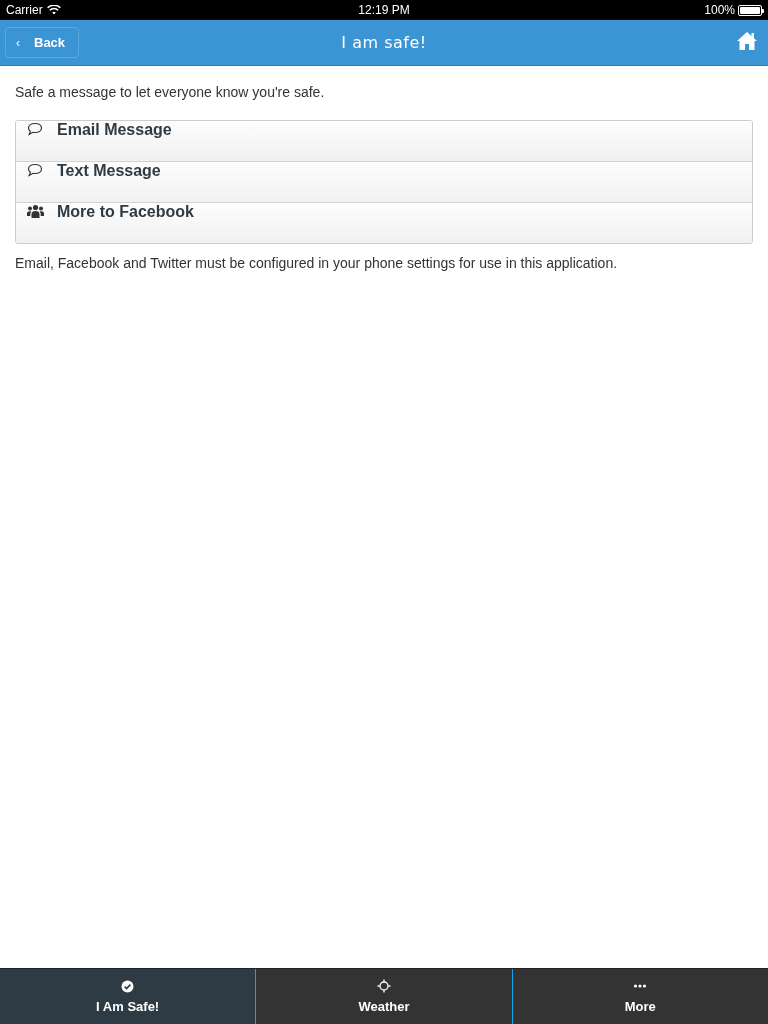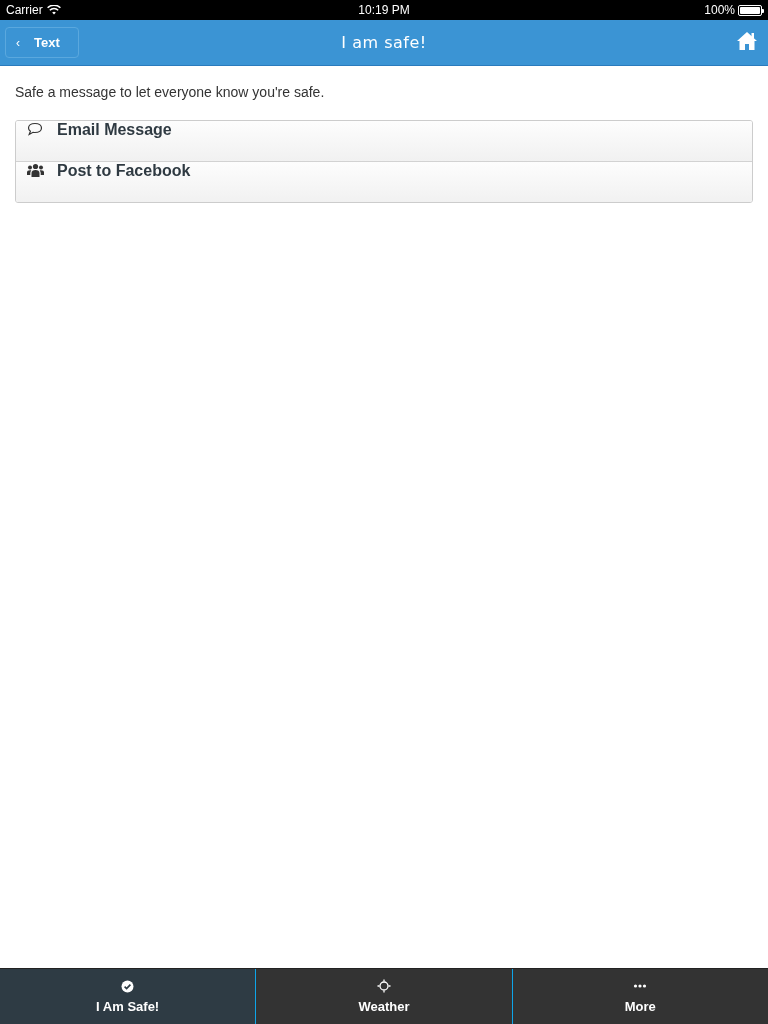--- a/index.html
+++ b/index.html
@@ -63,33 +63,33 @@
 
 <div class="status-bar">
   <div class="status-left">
     <span>Carrier</span>
     <svg width="14" height="10" viewBox="0 0 14 10">
       <path d="M7 9.5 L5.2 7.6 A2.6 2.6 0 0 1 8.8 7.6 Z" fill="#fff"></path>
       <path d="M2.8 5.2 A6 6 0 0 1 11.2 5.2" stroke="#fff" stroke-width="1.5" fill="none"></path>
       <path d="M0.6 2.8 A9 9 0 0 1 13.4 2.8" stroke="#fff" stroke-width="1.5" fill="none"></path>
     </svg>
   </div>
-  <div class="status-center">10:19 PM</div>
+  <div class="status-center">12:19 PM</div>
   <div class="status-right">
     <span>100%</span>
     <div class="battery">
         <div class="battery-fill"></div>
       </div>
   </div>
 </div>
 
 <div class="header">
   <div class="back-button">
     <span class="back-chevron">‹</span>
-    <span>Text</span>
+    <span>Back</span>
   </div>
   <div class="header-title">I am safe!</div>
   <div class="home-button">
     <svg width="22" height="22" viewBox="0 0 22 22">
       <path d="M11 2 L1 11 L3.5 11 L3.5 20 L9 20 L9 14 L13 14 L13 20 L18.5 20 L18.5 11 L21 11 Z" fill="#fff"></path>
       <rect x="15.5" y="3" width="2.5" height="5" fill="#fff"></rect>
     </svg>
   </div>
 </div>
 
@@ -100,33 +100,42 @@
     <div class="list-item">
       <span class="list-icon">
         <svg width="16" height="14" viewBox="0 0 16 14">
             <path d="M8 1.5 C12 1.5 14.5 3.5 14.5 6 C14.5 8.5 12 10.5 8 10.5 C7.2 10.5 6.6 10.4 6 10.3 L2.2 12.5 L3.4 9.3 C2.2 8.4 1.5 7.3 1.5 6 C1.5 3.5 4 1.5 8 1.5 Z" fill="none" stroke="#333" stroke-width="1.2"></path>
           </svg>
       </span>
       <span class="list-label">Email Message</span>
     </div>
     <div class="list-item">
       <span class="list-icon">
+        <svg width="16" height="14" viewBox="0 0 16 14">
+            <path d="M8 1.5 C12 1.5 14.5 3.5 14.5 6 C14.5 8.5 12 10.5 8 10.5 C7.2 10.5 6.6 10.4 6 10.3 L2.2 12.5 L3.4 9.3 C2.2 8.4 1.5 7.3 1.5 6 C1.5 3.5 4 1.5 8 1.5 Z" fill="none" stroke="#333" stroke-width="1.2"></path>
+          </svg>
+      </span>
+      <span class="list-label">Text Message</span>
+    </div>
+    <div class="list-item">
+      <span class="list-icon">
         <svg width="17" height="15" viewBox="0 0 17 15">
           <circle cx="8.5" cy="3.5" r="2.6" fill="#333"></circle>
           <circle cx="3" cy="4.5" r="2" fill="#333"></circle>
           <circle cx="14" cy="4.5" r="2" fill="#333"></circle>
           <path d="M4.5 14 L4.5 10 C4.5 8 6 7 8.5 7 C11 7 12.5 8 12.5 10 L12.5 14 Z" fill="#333"></path>
           <path d="M0 12 L0 9.5 C0 8 1 7.2 3 7.2 C3.6 7.2 4 7.3 4.3 7.4 C3.6 8.1 3.3 9 3.3 10 L3.3 12 Z" fill="#333"></path>
           <path d="M17 12 L17 9.5 C17 8 16 7.2 14 7.2 C13.4 7.2 13 7.3 12.7 7.4 C13.4 8.1 13.7 9 13.7 10 L13.7 12 Z" fill="#333"></path>
         </svg>
       </span>
-      <span class="list-label">Post to Facebook</span>
+      <span class="list-label">More to Facebook</span>
     </div>
   </div>
 
+  <p class="note1">Email, Facebook and Twitter must be configured in your phone settings for use in this application.</p>
 </div>
 
 <div class="tabbar">
   <div class="tab active">
     <span class="tab-icon">
       <svg width="13" height="13" viewBox="0 0 13 13">
           <circle cx="6.5" cy="6.5" r="6" fill="#fff"></circle>
           <path d="M3.6 6.6 L5.6 8.5 L9.4 4.6" stroke="#2e3b44" stroke-width="1.7" fill="none"></path>
         </svg>
     </span>

